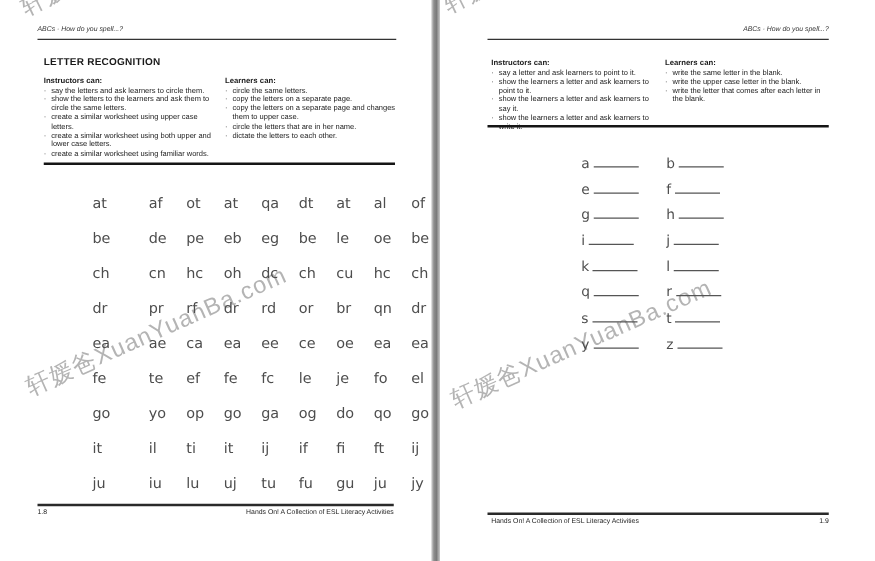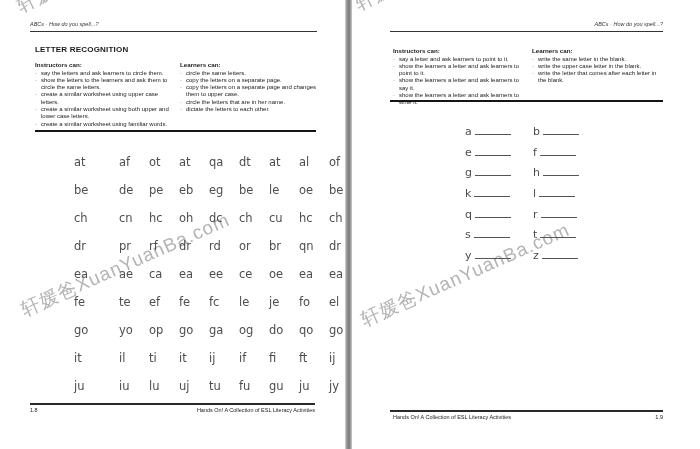--- a/index.html
+++ b/index.html
@@ -273,20 +273,21 @@
           </div>
       </div>
     </div>
 
     <div class="rule-thick rt-r"></div>
 
     <div class="blank-list">
         <div class="brow"><span class="bcell"><span class="bletter">a</span><span class="bline"></span></span><span class="bcell"><span class="bletter">b</span><span class="bline"></span></span></div>
         <div class="brow"><span class="bcell"><span class="bletter">e</span><span class="bline"></span></span><span class="bcell"><span class="bletter">f</span><span class="bline"></span></span></div>
         <div class="brow"><span class="bcell"><span class="bletter">g</span><span class="bline"></span></span><span class="bcell"><span class="bletter">h</span><span class="bline"></span></span></div>
+        <div class="brow"><span class="bcell"><span class="bletter">i</span><span class="bline"></span></span><span class="bcell"><span class="bletter">j</span><span class="bline"></span></span></div>
         <div class="brow"><span class="bcell"><span class="bletter">k</span><span class="bline"></span></span><span class="bcell"><span class="bletter">l</span><span class="bline"></span></span></div>
         <div class="brow"><span class="bcell"><span class="bletter">q</span><span class="bline"></span></span><span class="bcell"><span class="bletter">r</span><span class="bline"></span></span></div>
         <div class="brow"><span class="bcell"><span class="bletter">s</span><span class="bline"></span></span><span class="bcell"><span class="bletter">t</span><span class="bline"></span></span></div>
         <div class="brow"><span class="bcell"><span class="bletter">y</span><span class="bline"></span></span><span class="bcell"><span class="bletter">z</span><span class="bline"></span></span></div>
       </div>
 
     <div class="foot-line fl-r"></div>
     <div class="footer ft-r">
       <span>Hands On!  A Collection of ESL Literacy Activities</span>
       <span>1.9</span>

